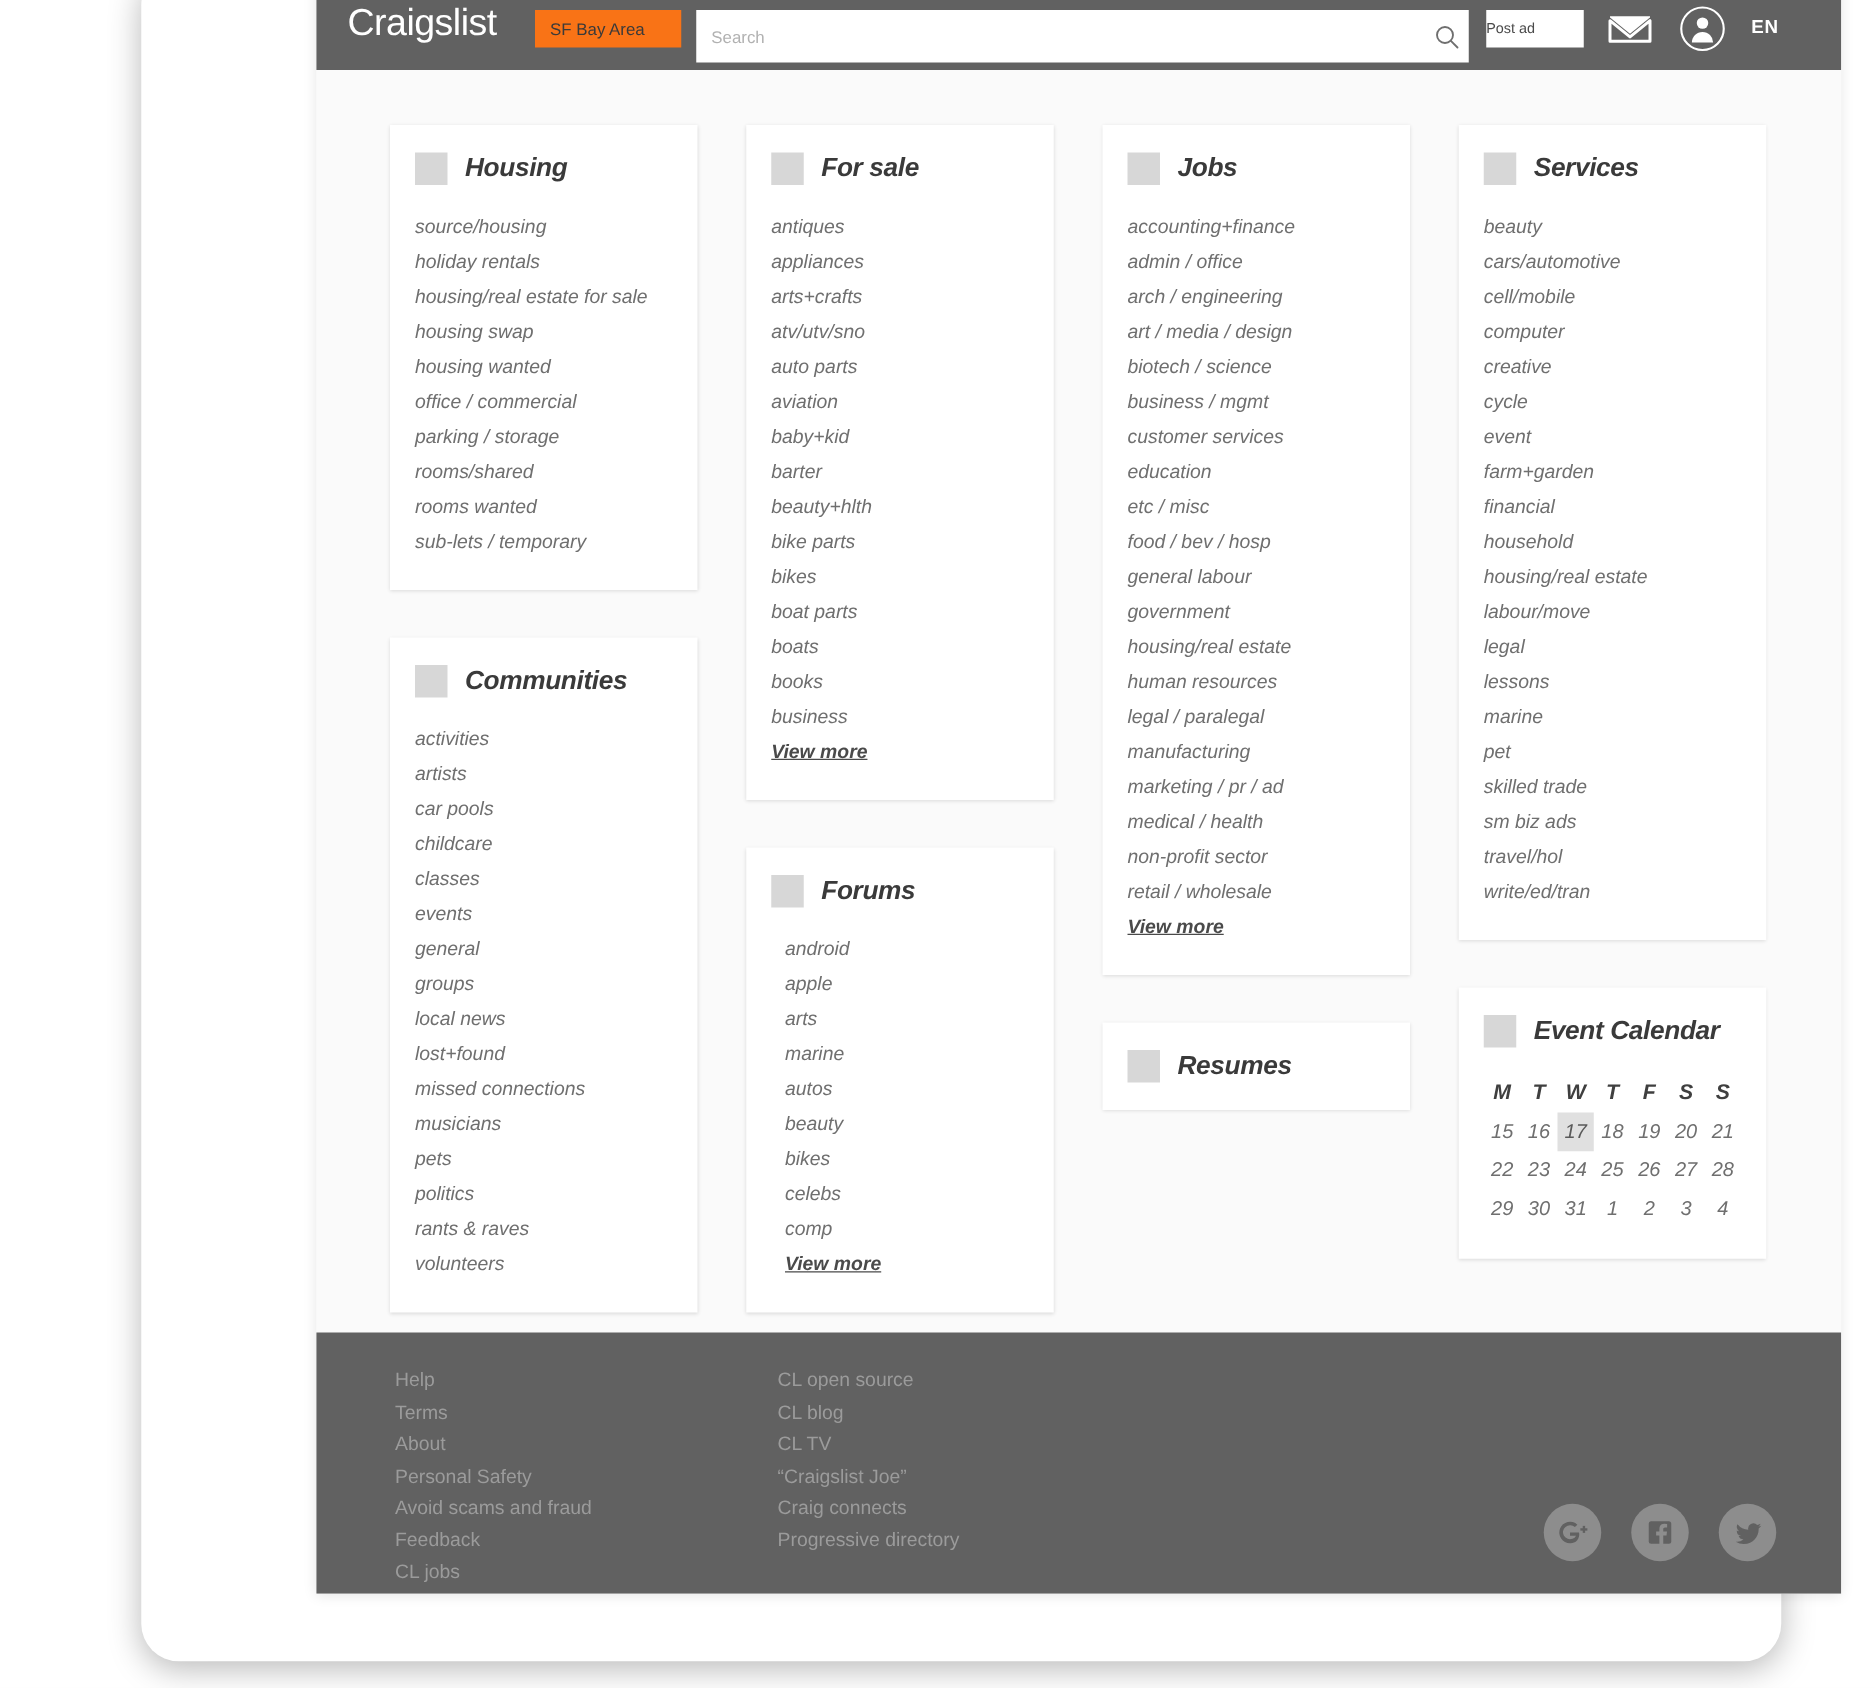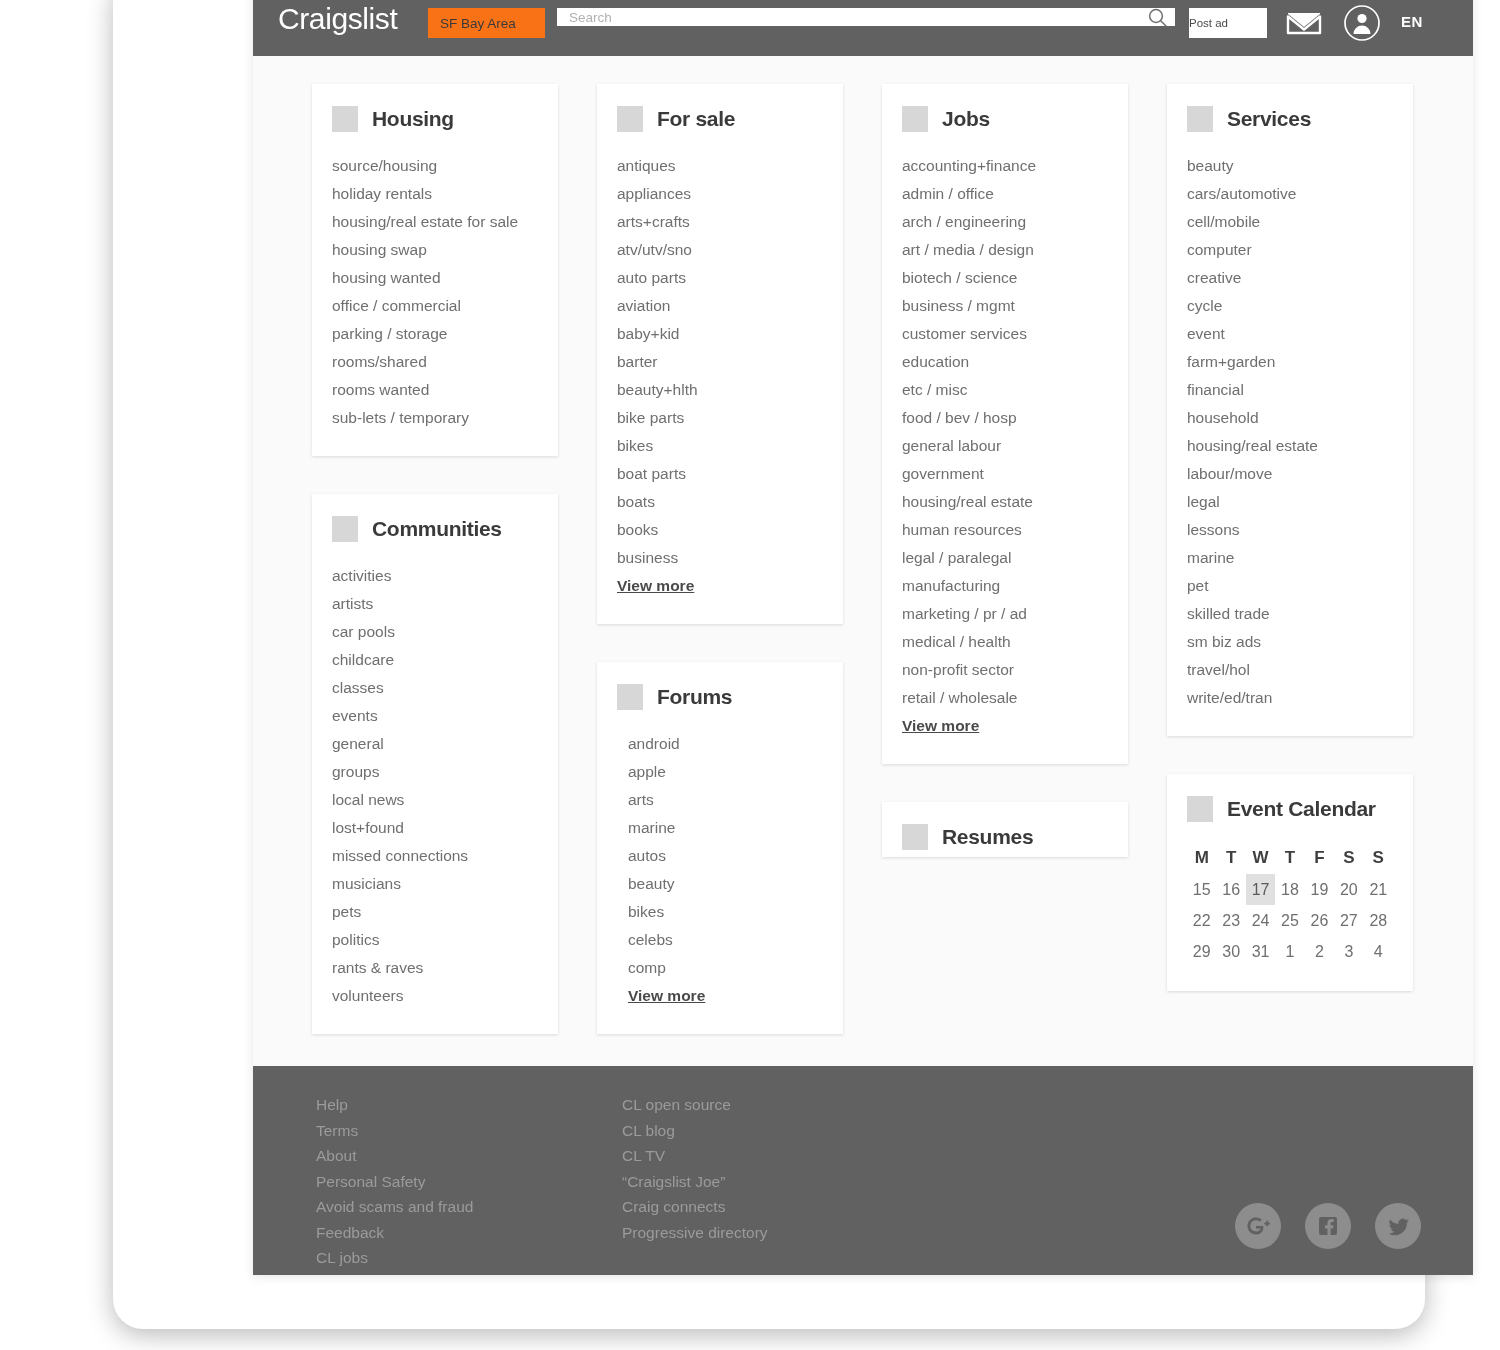--- a/index.html
+++ b/index.html
@@ -47,21 +47,21 @@
     position: absolute; left: 175px; top: 20px;
     width: 117px; height: 30px;
     background: #f97316;
     display: flex; align-items: center;
     padding-left: 12px;
     font-size: 13.5px; color: #3a3a3a;
     cursor: pointer;
   }
   .search-wrap {
     position: absolute; left: 304px; top: 20px;
-    width: 618px; height: 18px;
+    width: 618px; height: 42px;
     background: #ffffff;
     display: flex; align-items: center;
   }
   .search-input {
     border: 0; outline: 0;
     flex: 1;
     height: 100%;
     padding-left: 12px;
     font-family: "Liberation Sans", sans-serif;
     font-size: 13.5px;
@@ -87,23 +87,24 @@
   #user-btn  { left: 1090px; width: 38px; height: 38px; top: 16px; }
   .lang {
     position: absolute; left: 1148px; top: 25px;
     color: #ffffff; font-size: 15px; font-weight: bold;
     letter-spacing: 0.6px; cursor: pointer;
   }
 
   
   #board {
     position: absolute;
-    left: 0; top: 60px;
+    left: 0; top: 76px;
     width: 1220px; height: 922px;
     padding: 36px 50px 0 59px;
+    font-style: italic;
   }
   .col { position: absolute; top: 36px; width: 246px; }
   #col-1 { left: 59px; }
   #col-2 { left: 344px; }
   #col-3 { left: 629px; }
   #col-4 { left: 914px; }
 
   .card {
     background: #ffffff;
     box-shadow: 0 1px 3px rgba(0,0,0,0.13);
@@ -119,21 +120,21 @@
     background: #d7d7d7;
     margin-right: 14px;
     flex: none;
   }
   .card-title {
     font-size: 21px;
     color: #3a3a3a;
     font-weight: bold;
     letter-spacing: -0.3px;
   }
-  .card.compact { padding-bottom: 7px; text-align: right; }
+  .card.compact { padding-bottom: 22px; text-align: right; }
   .card.compact .card-head { margin-bottom: 0; }
 
   .cat-list { list-style: none; }
   .cat-list li {
     font-size: 15.5px;
     color: #6f6f6f;
     line-height: 28px;
     white-space: nowrap;
     cursor: pointer;
   }

